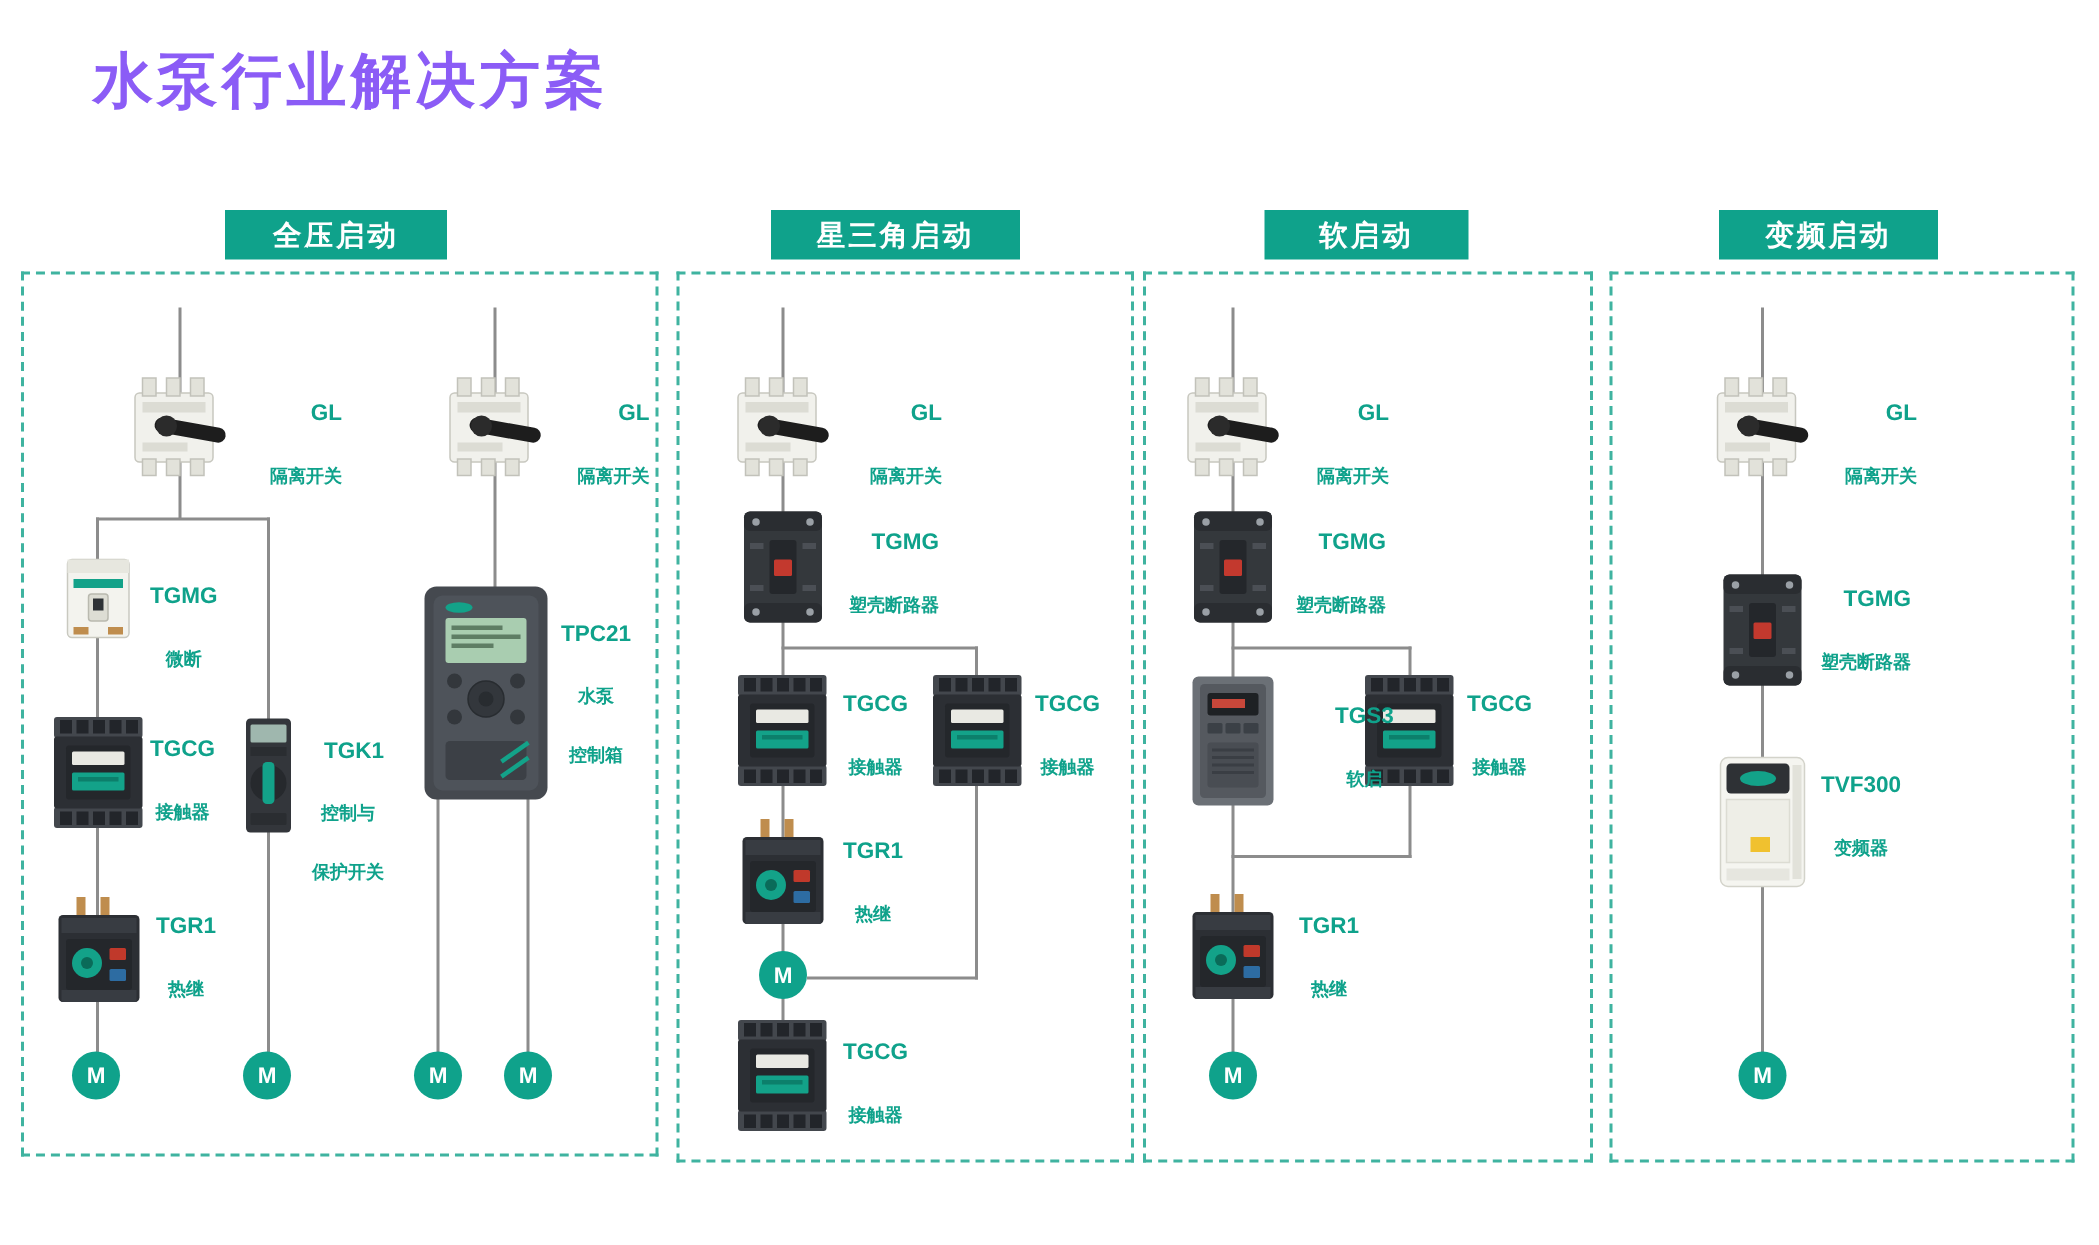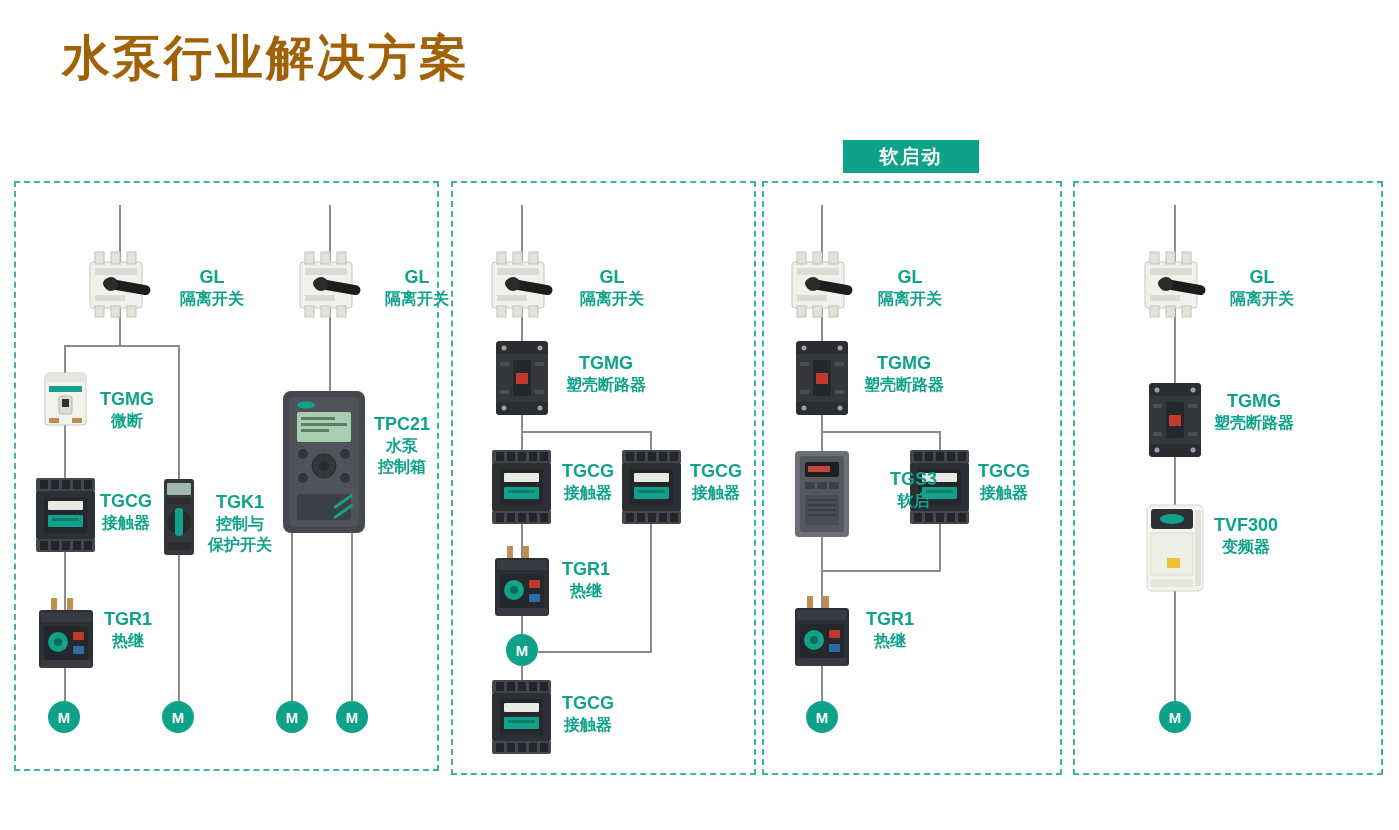--- a/index.html
+++ b/index.html
@@ -1,26 +1,26 @@
 <!DOCTYPE html>
 <html><head>
 <meta charset="utf-8">
 <style>
   html,body{margin:0;padding:0;background:#fff;}
   body{font-family:"Liberation Sans","DejaVu Sans",sans-serif;}
   .stage{position:relative;width:1399px;height:830px;background:#ffffff;overflow:hidden;}
-  .title{position:absolute;left:62px;top:26px;font-size:48px;font-weight:bold;color:#a16207;letter-spacing:3px;text-align:right;}
+  .title{position:absolute;left:62px;top:26px;font-size:40px;font-weight:bold;color:#8b5cf6;letter-spacing:3px;text-align:right;}
   .panel-border{position:absolute;border:2px dashed #3FB3A0;box-sizing:border-box;background:transparent;}
   .panel-header{position:absolute;height:33px;background:#0FA28B;color:#ffffff;font-size:19px;font-weight:bold;display:flex;align-items:center;justify-content:center;letter-spacing:2px;box-sizing:border-box;}
   .wire{position:absolute;background:#8C8C8C;z-index:1;}
   .device{position:absolute;z-index:2;line-height:0;}
   .motor{position:absolute;width:32px;height:32px;border-radius:50%;background:#0FA28B;color:#fff;display:flex;align-items:center;justify-content:center;font-weight:bold;font-size:15px;z-index:3;}
   .lbl{position:absolute;color:#0FA28B;font-weight:bold;text-align:center;line-height:1.3;z-index:3;white-space:nowrap;}
-  .lbl .model{font-size:18px;}
-  .lbl .desc{font-size:16px;}
+  .lbl .model{font-size:15px;text-align:right;}
+  .lbl .desc{font-size:12px;margin-top:24px;}
 </style>
 </head>
 <body>
 
 <svg style="position:absolute;width:0;height:0" aria-hidden="true">
   <defs>
     <symbol id="sym-gl" viewBox="0 0 70 72">
       <rect x="5" y="14" width="52" height="46" rx="3" fill="#f1f1ec" stroke="#c7c7bf"></rect>
       <rect x="10" y="4" width="9" height="12" fill="#e2e2da" stroke="#c2c2ba"></rect>
       <rect x="26" y="4" width="9" height="12" fill="#e2e2da" stroke="#c2c2ba"></rect>
@@ -144,21 +144,24 @@
 
 <div class="stage">
 
   <div class="title">水泵行业解决方案</div>
 
   <div class="panel-border" style="left:14px;top:181px;width:425px;height:590px"></div>
   <div class="panel-border" style="left:451px;top:181px;width:305px;height:594px"></div>
   <div class="panel-border" style="left:762px;top:181px;width:300px;height:594px"></div>
   <div class="panel-border" style="left:1073px;top:181px;width:310px;height:594px"></div>
 
+  <div class="panel-header" style="left:150px;top:140px;width:148px">全压启动</div>
+  <div class="panel-header" style="left:514px;top:140px;width:166px">星三角启动</div>
   <div class="panel-header" style="left:843px;top:140px;width:136px">软启动</div>
+  <div class="panel-header" style="left:1146px;top:140px;width:146px">变频启动</div>
 
   <div class="wire" style="left:119px;top:205px;width:2px;height:141px"></div>
   <div class="wire" style="left:64px;top:345px;width:116px;height:2px"></div>
   <div class="wire" style="left:64px;top:345px;width:2px;height:372px"></div>
   <div class="wire" style="left:178px;top:345px;width:2px;height:372px"></div>
   <div class="wire" style="left:329px;top:205px;width:2px;height:190px"></div>
   <div class="wire" style="left:291px;top:500px;width:2px;height:217px"></div>
   <div class="wire" style="left:351px;top:500px;width:2px;height:217px"></div>
 
   <div class="wire" style="left:521px;top:205px;width:2px;height:455px"></div>

